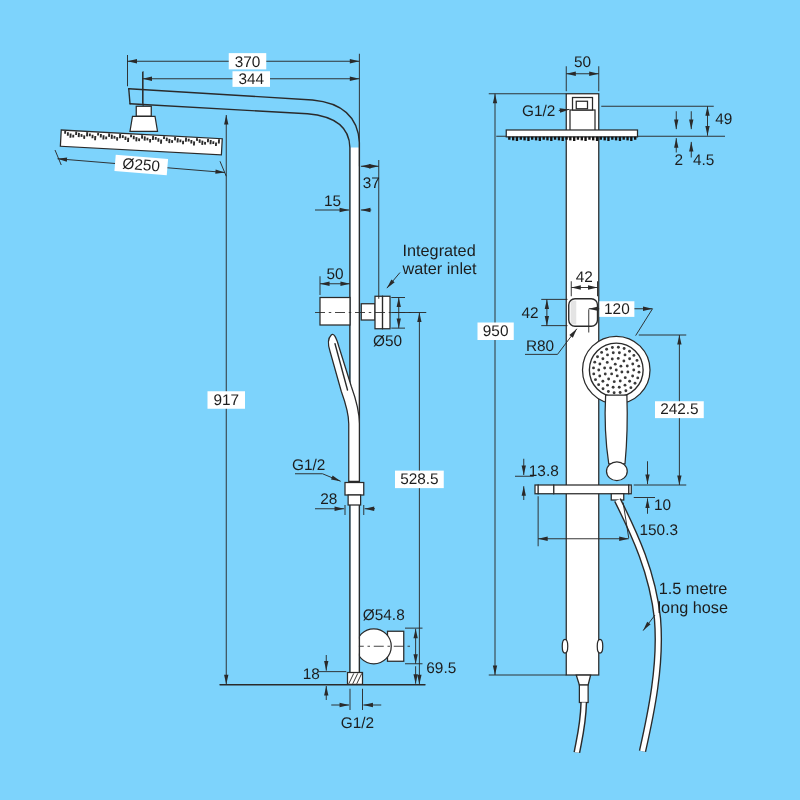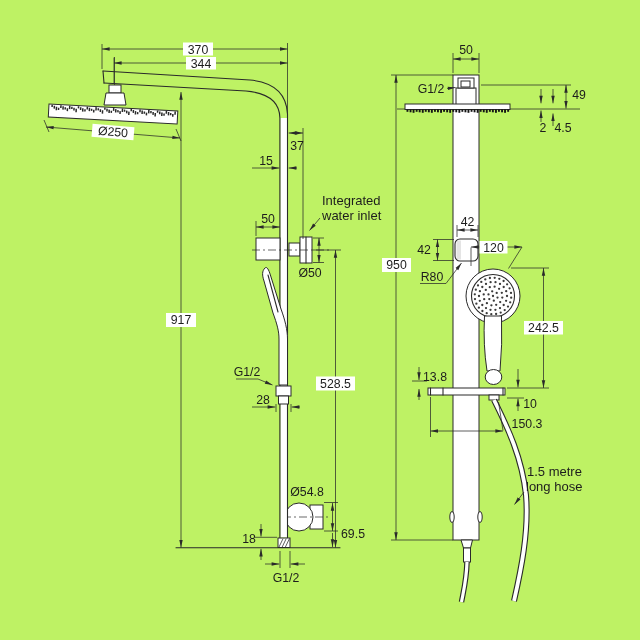--- a/index.html
+++ b/index.html
@@ -1,16 +1,16 @@
 <!DOCTYPE html>
 <html><head>
 <meta charset="utf-8">
 <style>
   html,body{margin:0;padding:0;background:#ffffff;}
-  .stage{width:640px;height:640px;position:relative;background:#bef264;overflow:hidden;}
+  .stage{width:640px;height:640px;position:relative;background:#7dd3fc;overflow:hidden;}
   svg{display:block;}
   text{font-family:"Liberation Sans",sans-serif;fill:#1d1d1d;}
   .dimtxt{font-size:12.3px;}
   .callout{font-size:13px;}
   .geo{stroke:#2a2a2a;fill:none;stroke-width:1.1;stroke-linecap:round;stroke-linejoin:round;}
   .det{stroke:#2a2a2a;fill:#fff;stroke-width:1;}
   .dim{stroke:#2a2a2a;stroke-width:.75;fill:none;}
   .cl{stroke:#2a2a2a;stroke-width:.7;stroke-dasharray:8 3 2 3;fill:none;}
   .wb{fill:#fff;stroke:none;}
 </style>

